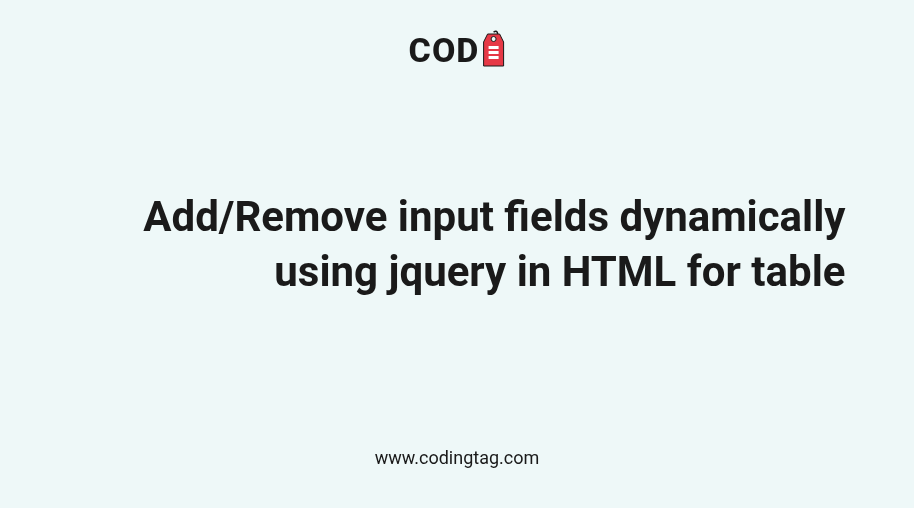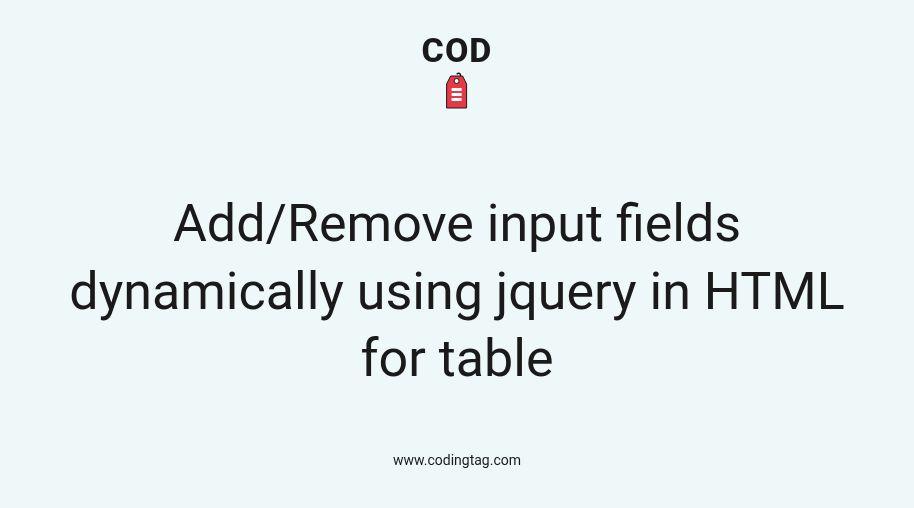--- a/index.html
+++ b/index.html
@@ -16,21 +16,20 @@
       overflow: hidden;
     }
     .logo-container {
       position: absolute;
       top: 30px;
       left: 50%;
       transform: translateX(-50%);
       display: flex;
       align-items: center;
       gap: 2px;
-      flex-direction: column;
     }
     .logo-text {
       font-size: 34px;
       font-weight: 800;
       letter-spacing: 1px;
       color: #1a1a1a;
       font-family: -apple-system, BlinkMacSystemFont, "Segoe UI", Roboto, Helvetica, Arial, sans-serif;
     }
     .logo-tag {
       display: inline-block;
@@ -39,33 +38,33 @@
       height: 40px;
       margin: 0 -2px;
       vertical-align: middle;
     }
     .title {
       position: absolute;
       top: 190px;
       left: 50%;
       transform: translateX(-50%);
       width: 85%;
-      text-align: center;
-      font-size: 52px;
-      font-weight: 400;
+      text-align: right;
+      font-size: 42px;
+      font-weight: 700;
       color: #1a1a1a;
       line-height: 1.3;
     }
     .footer-url {
       position: absolute;
       bottom: 40px;
       left: 50%;
       transform: translateX(-50%);
       text-align: center;
-      font-size: 14px;
+      font-size: 18px;
       color: #1a1a1a;
       font-weight: 400;
     }
   </style>
 </head>
 <body>
 
 <div class="logo-container">
   <span class="logo-text">COD</span>
   <span class="logo-tag">

